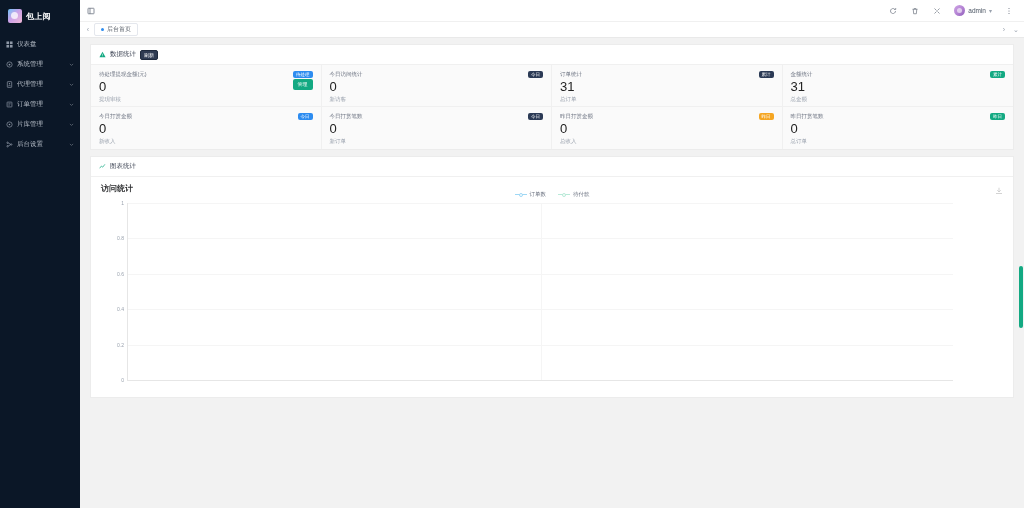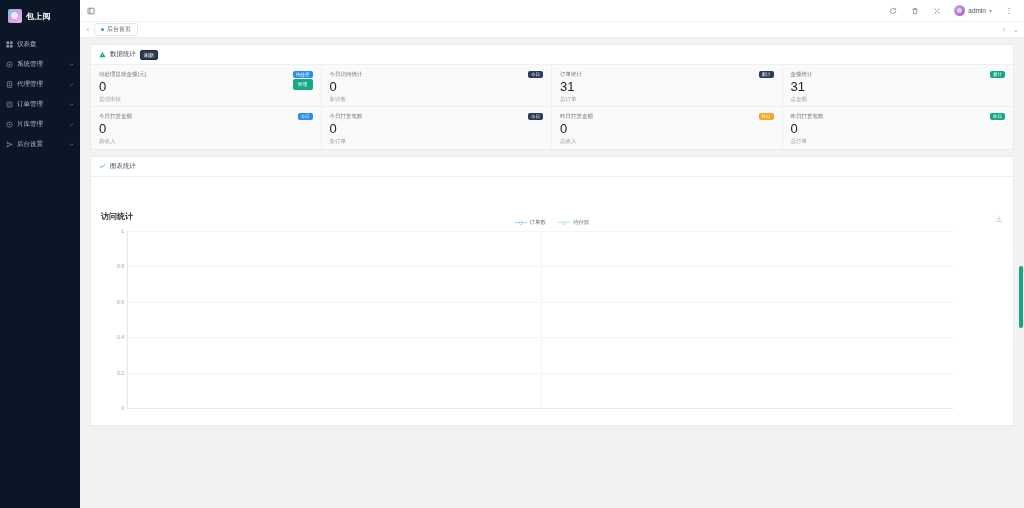--- a/index.html
+++ b/index.html
@@ -181,21 +181,21 @@
   }
   .stat-action {
     position:absolute; right: 8px; top: 14px;
     font-size: 5px; color:#fff; background:#13a982;
     padding: 2px 5px; border-radius: 2px; cursor:pointer;
     line-height: 7px;
   }
 
   
   .chart-panel { margin-top: 6px; background:#fff; border:1px solid #ececec; }
-  .chart-body { padding: 6px 10px 10px 10px; position: relative; height: 220px; margin-top: 28px; }
+  .chart-body { padding: 6px 10px 10px 10px; position: relative; height: 220px; }
   .chart-title { font-size: 8px; color:#303133; font-weight: bold; }
   .chart-legend {
     position:absolute; left:0; right:0; top: 14px;
     display:flex; justify-content:center; gap: 12px;
     pointer-events:none;
   }
   .legend-item { display:flex; align-items:center; gap:3px; font-size: 5.5px; color:#6b7280; }
   .legend-mark { width: 12px; height: 6px; position: relative; flex:0 0 12px; }
   .legend-mark .ln {
     position:absolute; top:2.5px; left:0; width:12px; height:1px;

